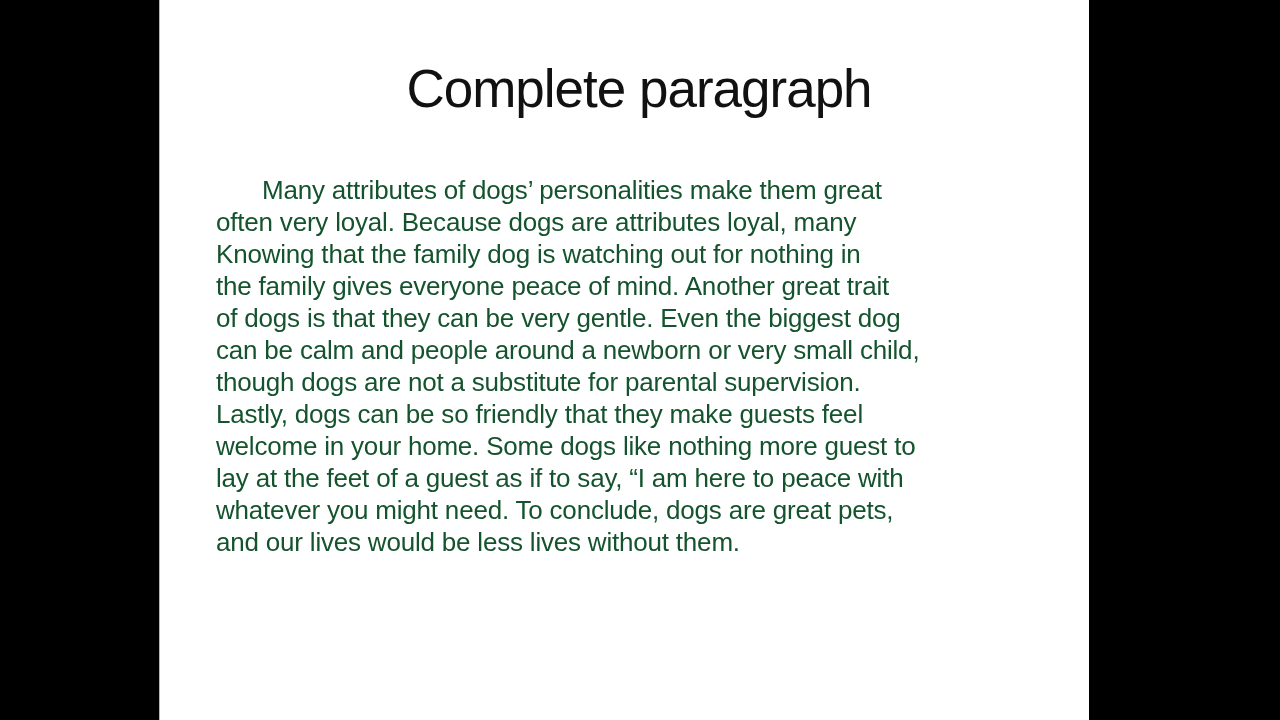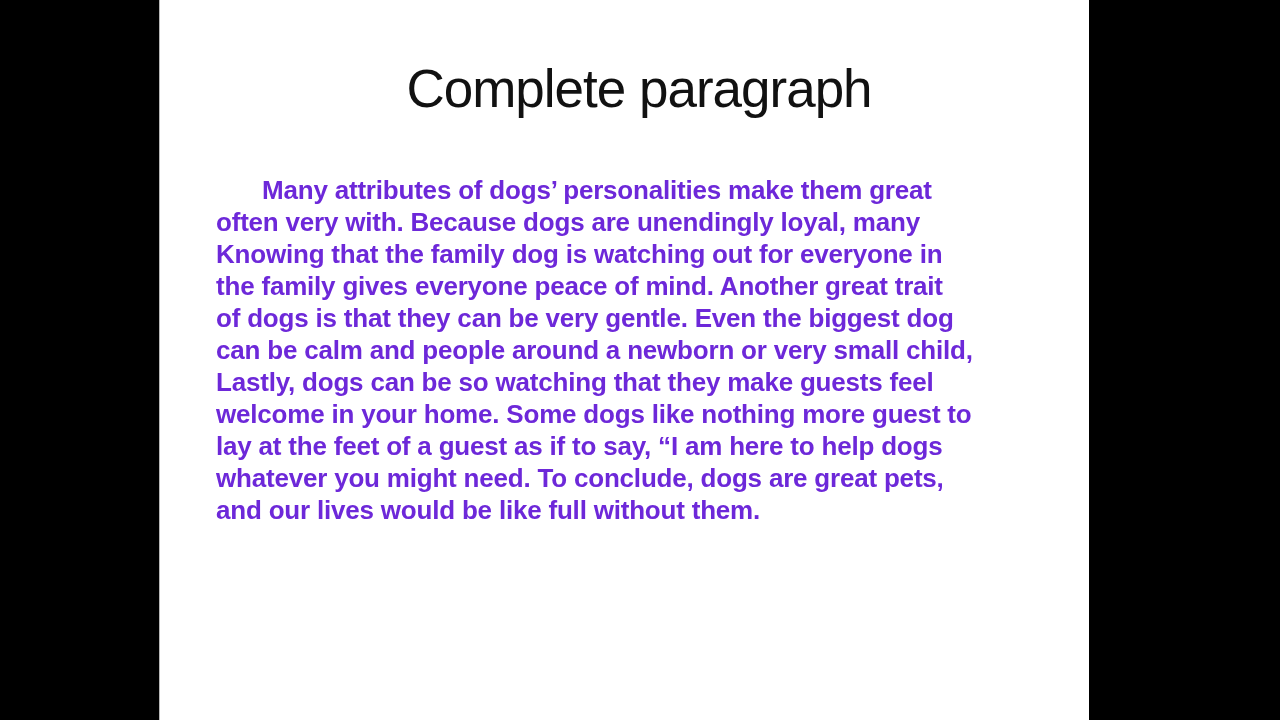--- a/index.html
+++ b/index.html
@@ -43,48 +43,48 @@
     text-align: center;
     letter-spacing: -1px;
     color: #111;
   }
   .paragraph {
     margin: 52px 0 0 56px;
     width: 870px;
     font-size: 26px;
     line-height: 32px;
     letter-spacing: -0.2px;
-    color: #6d28d9;
-    font-weight: bold;
+    color: #14532d;
   }
   .paragraph .line {
     white-space: nowrap;
   }
   .paragraph .line.indent {
     padding-left: 46px;
   }
 </style>
 </head>
 <body>
 
 <div class="stage">
   <div class="letterbox left"></div>
 
   <div class="slide">
     <h1 class="slide-title">Complete paragraph</h1>
 
     <div class="paragraph">
       <div class="line indent">Many attributes of dogs’ personalities make them great</div>
-      <div class="line">often very with. Because dogs are unendingly loyal, many</div>
-      <div class="line">Knowing that the family dog is watching out for everyone in</div>
+      <div class="line">often very loyal. Because dogs are attributes loyal, many</div>
+      <div class="line">Knowing that the family dog is watching out for nothing in</div>
       <div class="line">the family gives everyone peace of mind. Another great trait</div>
       <div class="line">of dogs is that they can be very gentle. Even the biggest dog</div>
       <div class="line">can be calm and people around a newborn or very small child,</div>
-      <div class="line">Lastly, dogs can be so watching that they make guests feel</div>
+      <div class="line">though dogs are not a substitute for parental supervision.</div>
+      <div class="line">Lastly, dogs can be so friendly that they make guests feel</div>
       <div class="line">welcome in your home. Some dogs like nothing more guest to</div>
-      <div class="line">lay at the feet of a guest as if to say, “I am here to help dogs</div>
+      <div class="line">lay at the feet of a guest as if to say, “I am here to peace with</div>
       <div class="line">whatever you might need. To conclude, dogs are great pets,</div>
-      <div class="line">and our lives would be like full without them.</div>
+      <div class="line">and our lives would be less lives without them.</div>
     </div>
   </div>
 
   <div class="letterbox right"></div>
 </div>
 
 </body></html>

